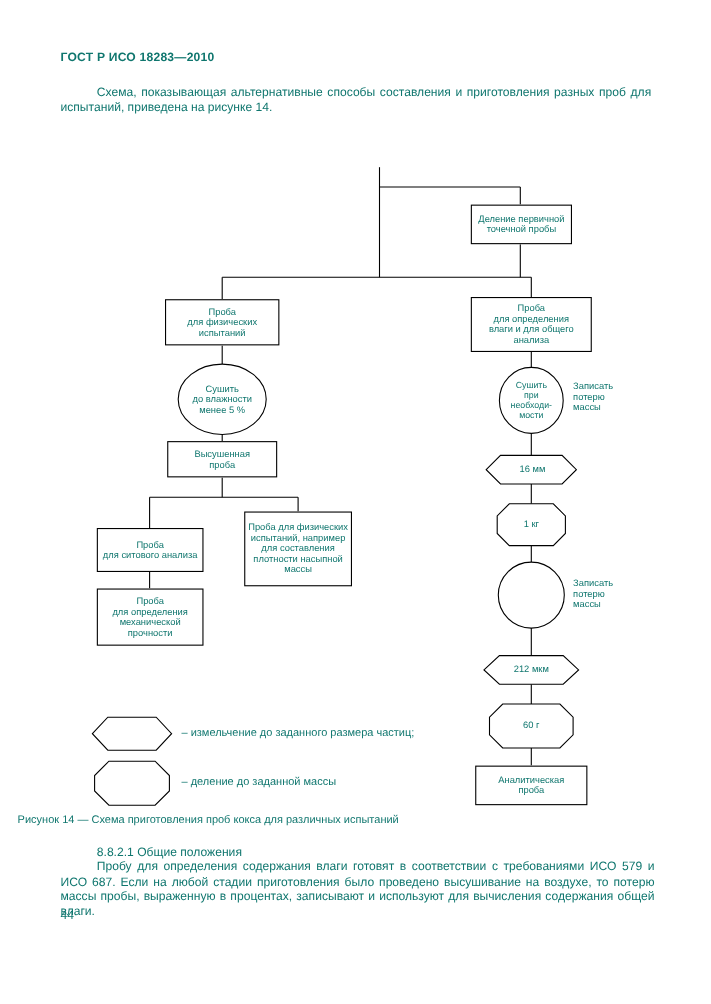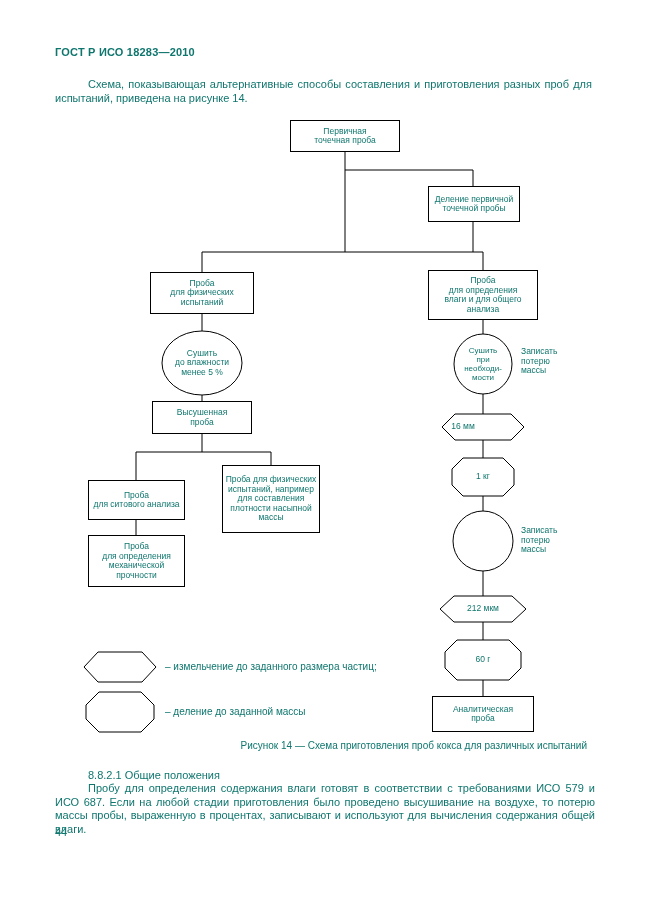--- a/index.html
+++ b/index.html
@@ -20,21 +20,21 @@
     text-align:center; font-size:8.5px; line-height:9.5px;
   }
   .node .nlabel { white-space:pre-line; }
   .rect { border:1px solid #000; background:#fff; padding:1px 2px; }
   .shape-label { background:transparent; }
   .side-note {
     position:absolute; z-index:2; font-size:8.5px; line-height:9.5px;
     text-align:left; white-space:pre-line;
   }
   .legend-text { position:absolute; z-index:2; font-size:10px; line-height:11px; }
-  .fig-caption { left:1px; top:740px; width:586px; text-align:right; font-size:10px; }
+  .fig-caption { left:16px; top:740px; width:586px; text-align:left; font-size:10px; }
   .sec-heading { left:88px; top:755px; font-size:11px; font-weight:bold; }
   .sec-subheading { left:88px; top:769px; font-size:11px; }
   .sec-body {
     left:55px; top:782px; width:540px; font-size:11px; line-height:13.5px;
     text-align:justify; text-indent:33px;
   }
   .page-number { left:55px; top:826px; font-size:11px; }
 </style>
 </head>
 <body>
@@ -75,24 +75,20 @@
       <circle cx="483" cy="541" r="30"></circle>
       <polygon points="442,427 455,414 511,414 524,427 511,440 455,440"></polygon>
       <polygon points="463,458 503,458 514,469 514,485 503,496 463,496 452,485 452,469"></polygon>
       <polygon points="440,609 454,596 512,596 526,609 512,622 454,622"></polygon>
       <polygon points="457,640 509,640 521,652 521,668 509,680 457,680 445,668 445,652"></polygon>
       <polygon points="84,667 98,652 142,652 156,667 142,682 98,682"></polygon>
       <polygon points="99,692 141,692 154,705 154,719 141,732 99,732 86,719 86,705"></polygon>
     </g>
   </svg>
 
-  <div class="node rect" style="left:290px;top:120px;width:110px;height:32px">
-    <span class="nlabel">Первичная
-точечная проба</span>
-  </div>
 
   <div class="node rect" style="left:428px;top:186px;width:92px;height:36px">
     <span class="nlabel">Деление первичной
 точечной пробы</span>
   </div>
 
   <div class="node rect" style="left:150px;top:272px;width:104px;height:42px">
     <span class="nlabel">Проба
 для физических
 испытаний</span>
@@ -141,21 +137,21 @@
 менее 5 %</span>
   </div>
 
   <div class="node shape-label" style="left:455px;top:336px;width:56px;height:56px;font-size:8px;line-height:9px">
     <span class="nlabel">Сушить
 при
 необходи-
 мости</span>
   </div>
 
-  <div class="node shape-label" style="left:423px;top:414px;width:80px;height:26px">
+  <div class="node shape-label" style="left:444px;top:414px;width:80px;height:26px">
     <span class="nlabel">16 мм</span>
   </div>
 
   <div class="node shape-label" style="left:452px;top:458px;width:62px;height:38px">
     <span class="nlabel">1 кг</span>
   </div>
 
 
   <div class="node shape-label" style="left:440px;top:596px;width:86px;height:26px">
     <span class="nlabel">212 мкм</span>

